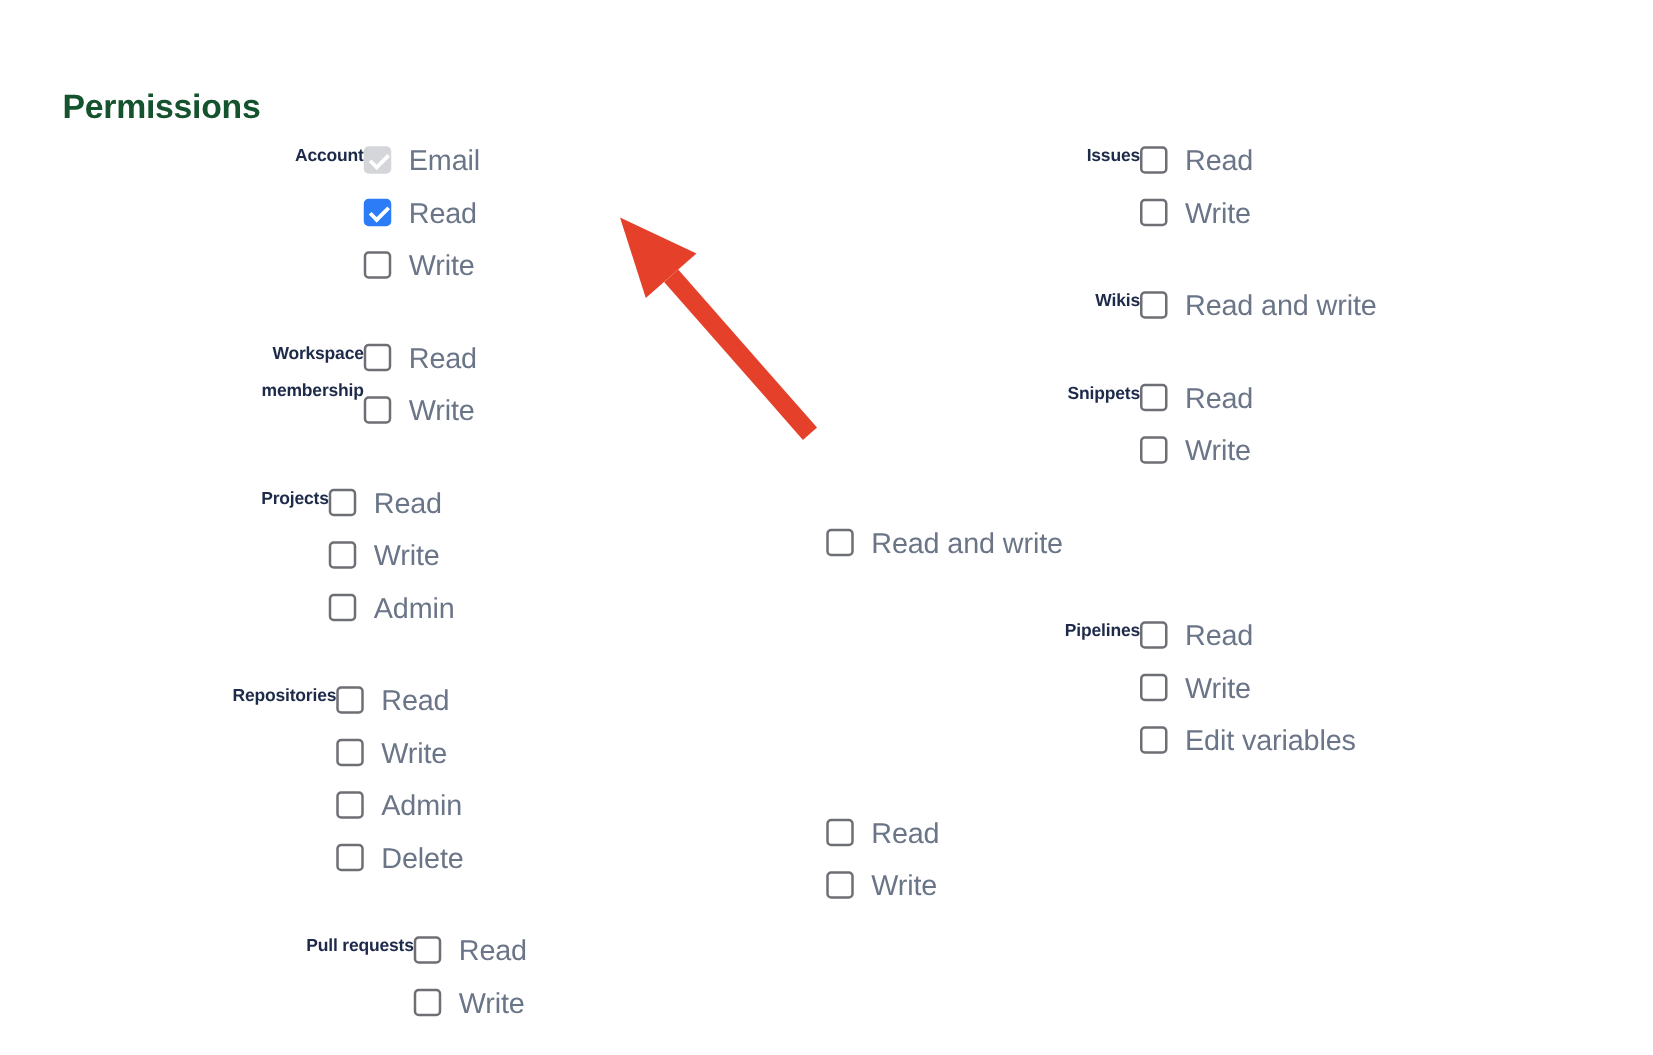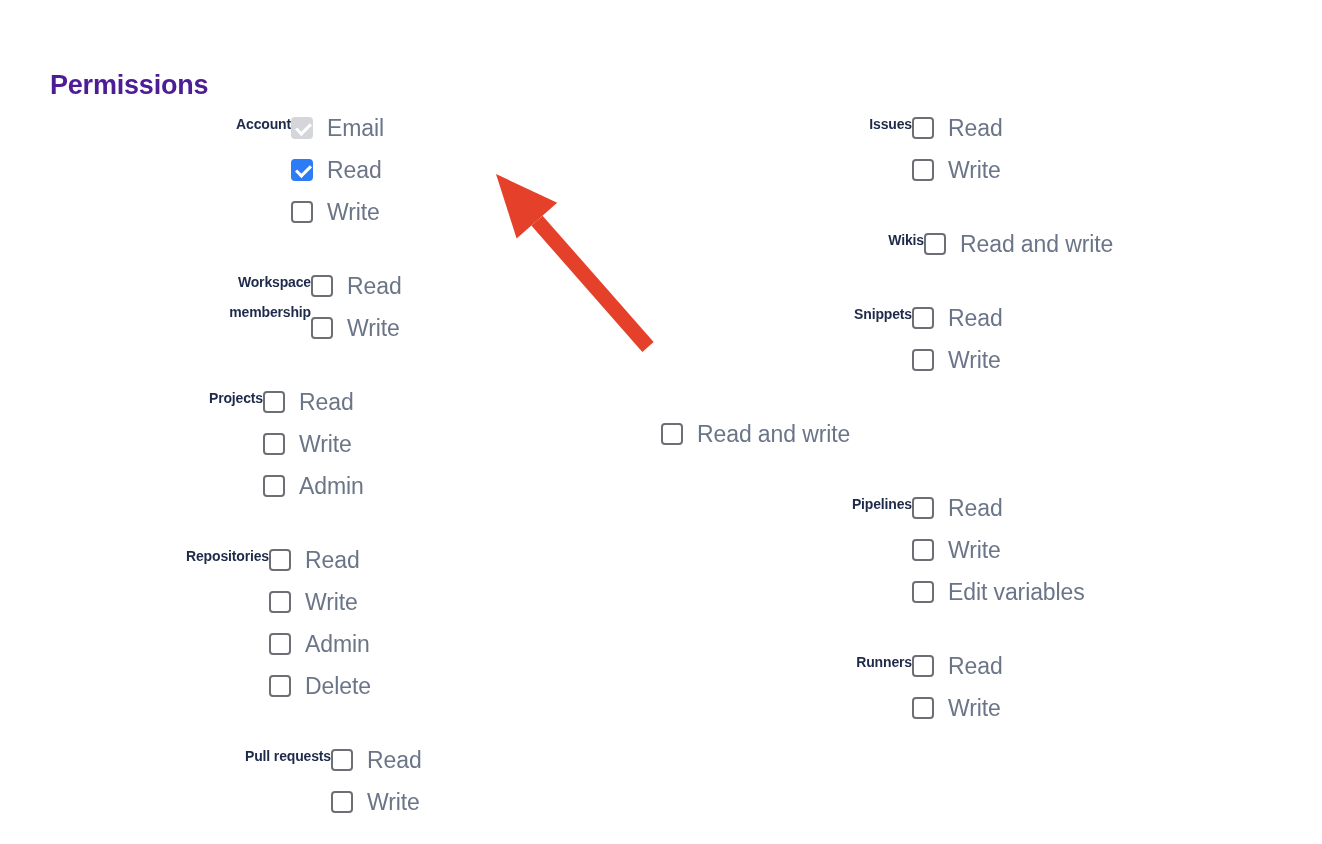--- a/index.html
+++ b/index.html
@@ -16,21 +16,21 @@
     font-family: "Liberation Sans", "DejaVu Sans", sans-serif;
     -webkit-font-smoothing: antialiased;
   }
 
   #page-title {
     position: absolute;
     left: 50px;
     top: 50px;
     font-size: 27px;
     font-weight: bold;
-    color: #4c1d95;
+    color: #14532d;
     letter-spacing: -0.2px;
     line-height: 34px;
     white-space: nowrap;
   }
 
   .column {
     position: absolute;
     top: 0;
     left: 0;
     width: 661px;
@@ -133,21 +133,21 @@
             <span class="tick"></span>
           </span>
           <span class="opt-label">Read</span>
         </label>
         <label class="opt-row">
           <span class="cbox"></span>
           <span class="opt-label">Write</span>
         </label>
       </div>
     </div>
-    <div class="perm-group" style="top: 265px; left: 0px; padding-left: 20px;">
+    <div class="perm-group" style="top: 265px; left: 0px;">
       <div class="group-label" style="width: 291px;">Workspace
 membership</div>
       <div class="group-options">
         <label class="opt-row">
           <span class="cbox"></span>
           <span class="opt-label">Read</span>
         </label>
         <label class="opt-row">
           <span class="cbox"></span>
           <span class="opt-label">Write</span>
@@ -213,21 +213,21 @@
         <label class="opt-row">
           <span class="cbox"></span>
           <span class="opt-label">Read</span>
         </label>
         <label class="opt-row">
           <span class="cbox"></span>
           <span class="opt-label">Write</span>
         </label>
       </div>
     </div>
-    <div class="perm-group" style="top: 223px; left: 12px;">
+    <div class="perm-group" style="top: 223px; left: 0px;">
       <div class="group-label" style="width: 251px;">Wikis</div>
       <div class="group-options">
         <label class="opt-row">
           <span class="cbox"></span>
           <span class="opt-label">Read and write</span>
         </label>
       </div>
     </div>
     <div class="perm-group" style="top: 297px; left: 0px;">
       <div class="group-label" style="width: 251px;">Snippets</div>
@@ -261,21 +261,20 @@
           <span class="cbox"></span>
           <span class="opt-label">Write</span>
         </label>
         <label class="opt-row">
           <span class="cbox"></span>
           <span class="opt-label">Edit variables</span>
         </label>
       </div>
     </div>
     <div class="perm-group" style="top: 645px; left: 0px;">
-      <div class="group-label" style="width: 251px;">Runners</div>
       <div class="group-options">
         <label class="opt-row">
           <span class="cbox"></span>
           <span class="opt-label">Read</span>
         </label>
         <label class="opt-row">
           <span class="cbox"></span>
           <span class="opt-label">Write</span>
         </label>
       </div>

